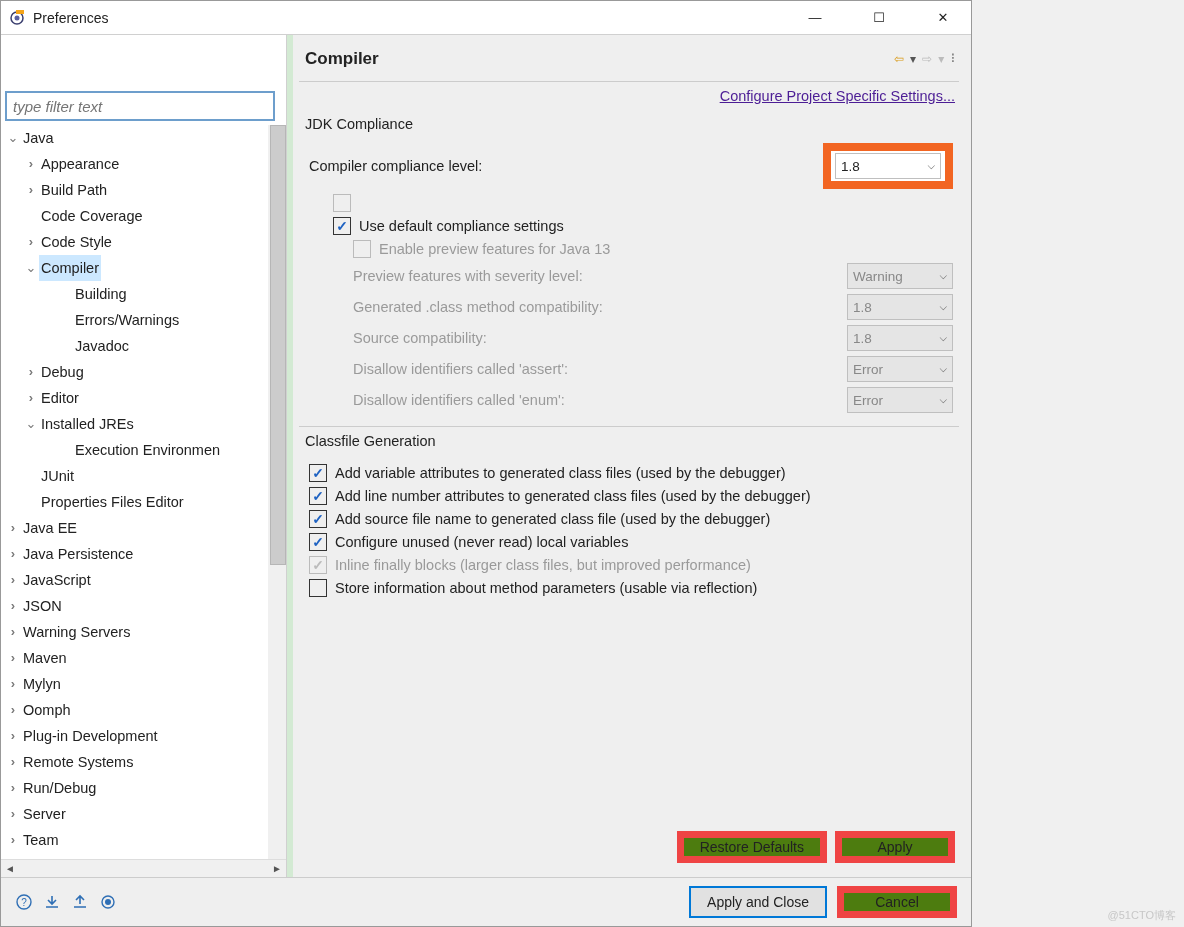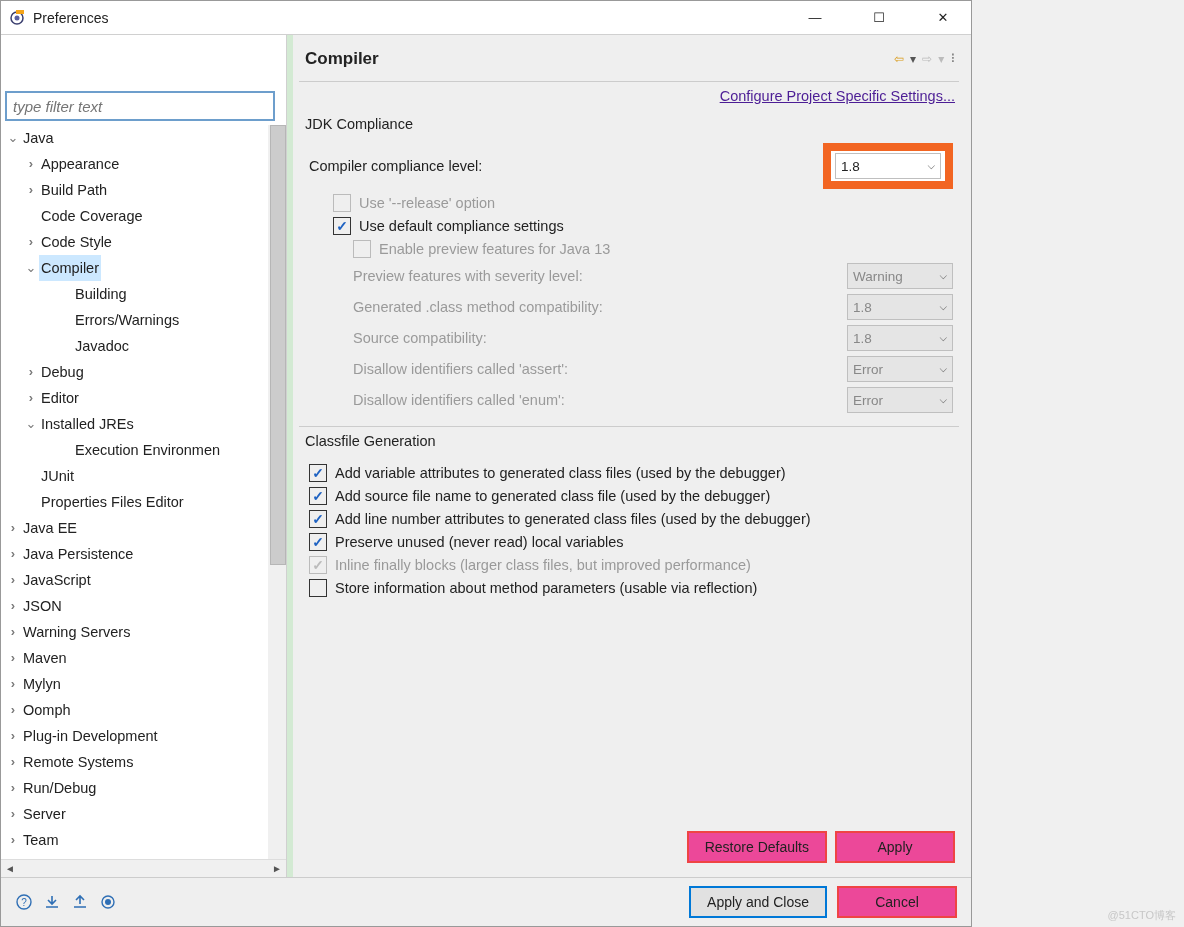--- a/index.html
+++ b/index.html
@@ -51,21 +51,21 @@
 .highlight-box .select { background: #fff; border: 1px solid #bfbfbf; }
 .chk { width: 18px; height: 18px; border: 1px solid #333; margin-right: 8px; display: inline-flex; align-items: center; justify-content: center; font-size: 14px; line-height: 1; flex-shrink: 0; }
 .chk.disabled { border-color: #bbb; color: #bbb; }
 .chk.checked::after { content: "✓"; color: #1e62c2; font-weight: bold; }
 .chk.disabled.checked::after { color: #bbb; }
 
 .classfile-area { padding: 6px 6px 8px 10px; }
 .cf-row { display: flex; align-items: center; margin: 5px 0; font-size: 14.5px; }
 
 .btn-row { display: flex; justify-content: flex-end; gap: 8px; padding: 6px 4px 10px 0; margin-top: auto; border-top: 0; }
-.btn { min-width: 120px; height: 32px; background: #ec4899; border: 2px solid #ef4444; font-size: 14px; display: inline-flex; align-items: center; justify-content: center; padding: 0 16px; }
+.btn { min-width: 120px; height: 32px; background: #4d7c0f; border: 7px solid #ef4444; font-size: 14px; display: inline-flex; align-items: center; justify-content: center; padding: 0 16px; }
 .btn.primary { background: #e1e1e1; border: 2px solid #0078d7; }
 
 .footer { border-top: 1px solid #ccc; display: flex; align-items: center; padding: 8px 14px; }
 .footer-icons { display: flex; gap: 10px; align-items: center; }
 .footer-icons span { width: 18px; height: 18px; display: inline-block; color: #2f6fb5; }
 .footer-btns { margin-left: auto; display: flex; gap: 10px; }
 
 .watermark { position: absolute; right: 8px; bottom: 4px; color: #c7c7c7; font-size: 11px; }
 </style>
 </head>
@@ -245,21 +245,20 @@
           <label>Compiler compliance level:</label>
           <span class="highlight-box">
             <span class="select">
               <span>1.8</span>
                 <span class="sel-arrow">⌵</span>
             </span>
           </span>
         </div>
         <div class="row disabled indent1">
           <span class="chk disabled"></span>
-          <label>Use '--release' option</label>
         </div>
         <div class="row indent1">
           <span class="chk checked"></span>
           <label>Use default compliance settings</label>
         </div>
         <div class="row disabled indent2">
           <span class="chk disabled"></span>
           <label>Enable preview features for Java 13</label>
         </div>
         <div class="row disabled indent2">
@@ -300,29 +299,29 @@
       </div>
 
       <div class="section-head">Classfile Generation</div>
       <div class="classfile-area" id="classfile-container">
           <div class="cf-row">
             <span class="chk checked"></span>
             <span>Add variable attributes to generated class files (used by the debugger)</span>
           </div>
           <div class="cf-row">
             <span class="chk checked"></span>
+            <span>Add line number attributes to generated class files (used by the debugger)</span>
+          </div>
+          <div class="cf-row">
+            <span class="chk checked"></span>
             <span>Add source file name to generated class file (used by the debugger)</span>
           </div>
           <div class="cf-row">
             <span class="chk checked"></span>
-            <span>Add line number attributes to generated class files (used by the debugger)</span>
-          </div>
-          <div class="cf-row">
-            <span class="chk checked"></span>
-            <span>Preserve unused (never read) local variables</span>
+            <span>Configure unused (never read) local variables</span>
           </div>
           <div class="cf-row disabled" style="color: rgb(154, 154, 154);">
             <span class="chk checked disabled"></span>
             <span>Inline finally blocks (larger class files, but improved performance)</span>
           </div>
           <div class="cf-row">
             <span class="chk"></span>
             <span>Store information about method parameters (usable via reflection)</span>
           </div>
         </div>

